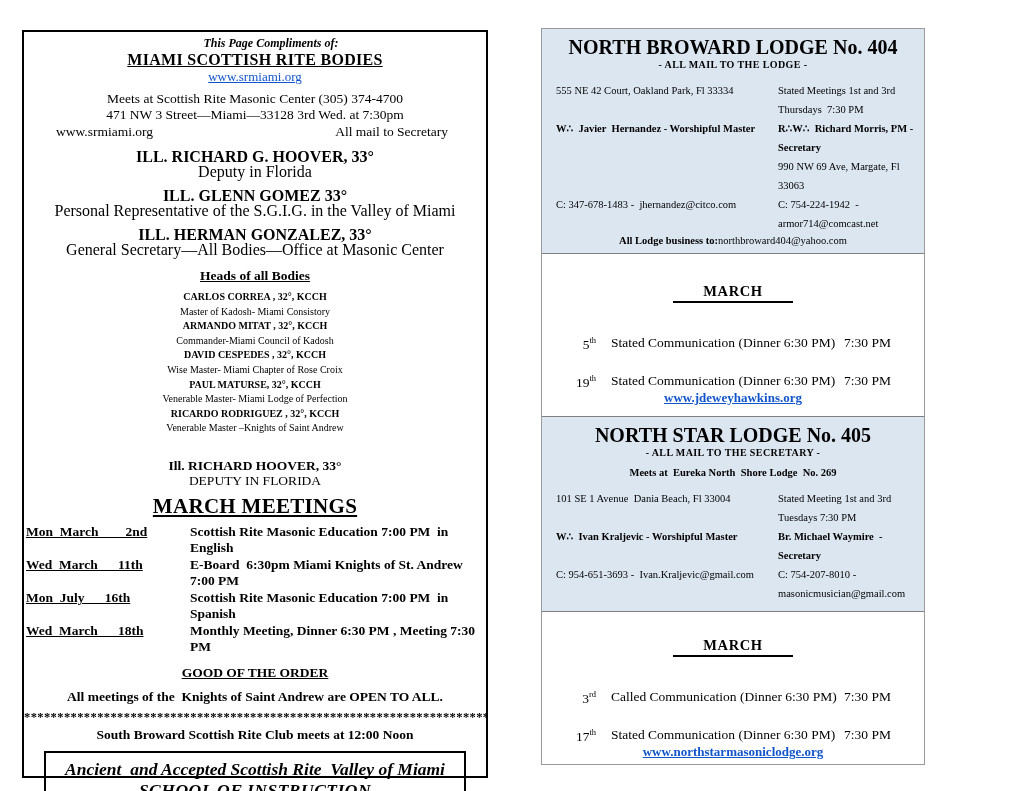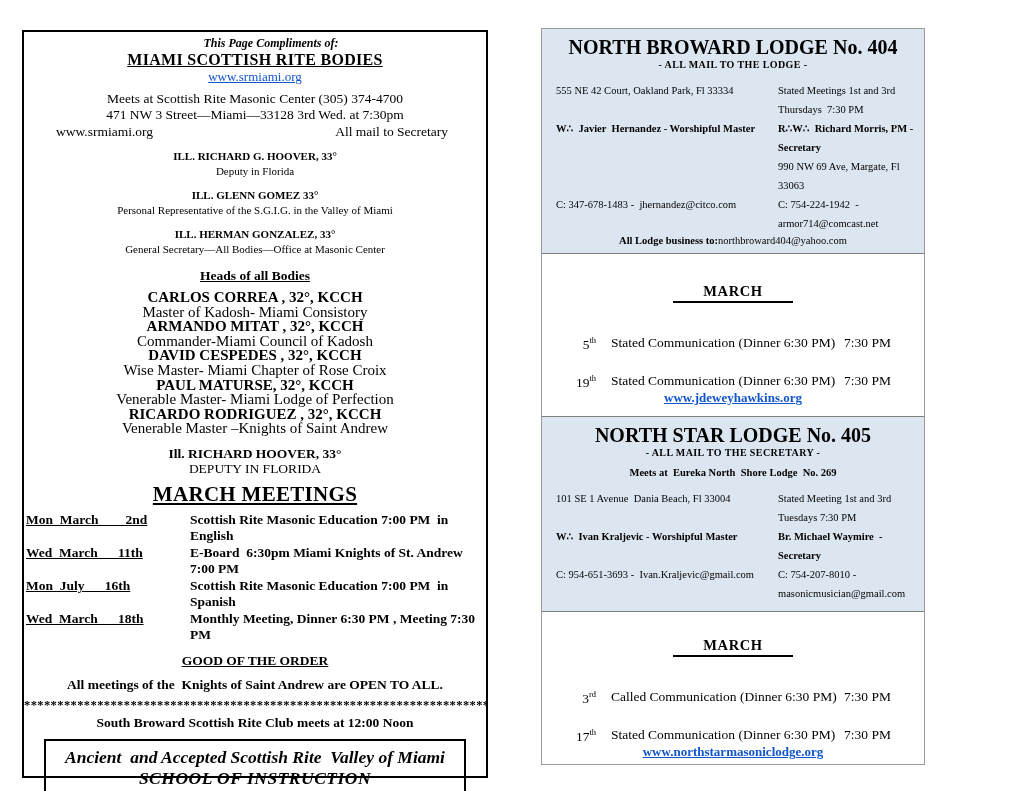--- a/index.html
+++ b/index.html
@@ -10,26 +10,26 @@
   
   .left-box { position:absolute; left:22px; top:30px; width:466px; height:748px;
     border:2px solid #000; text-align:center; padding-top:4px; }
   .compliments { font-size:12px; font-weight:bold; font-style:italic;margin-left:32px; }
   .org-title { font-size:16px; font-weight:bold; text-decoration:underline; letter-spacing:.3px; }
   .top-link a, .weblink { color:#1155CC; text-decoration:underline; }
   .top-link { font-size:13px; margin-bottom:6px; }
   .meets { font-size:13.5px; line-height:16px; }
   .mail-row { display:flex; justify-content:space-between; font-size:13.5px;
     padding:0 38px 0 32px; margin-top:1px; }
-  .officer { margin-top:9px; font-size:11px; line-height:15px; }
+  .officer { margin-top:9px; font-size:16px; line-height:15px; }
   .officer .nm { font-weight:bold; }
   .heads-h { margin-top:11px; font-size:13.5px; font-weight:bold; text-decoration:underline; }
-  .heads-list { margin-top:6px; font-size:15px; line-height:14.6px; }
+  .heads-list { margin-top:6px; font-size:10px; line-height:14.6px; }
   .heads-list .nm { font-weight:bold; }
-  .deputy { margin-top:10px; font-size:13.5px; line-height:15px; }
+  .deputy { margin-top:22px; font-size:13.5px; line-height:15px; }
   .deputy .nm { font-weight:bold; }
   .mm-title { margin-top:6px; font-size:21px; font-weight:bold; text-decoration:underline; letter-spacing:.3px; }
   .mtg-table { margin-top:5px; text-align:left; font-weight:bold; font-size:13.5px; }
   .mtg-row { display:flex; line-height:16.5px;gap:32px; }
   .mtg-date { white-space:pre; text-decoration:underline; min-width:120px; padding-left:2px; }
   .mtg-desc { margin-left:14px; white-space:pre-wrap; }
   .good-h { margin-top:9px; font-size:13.5px; font-weight:bold; text-decoration:underline; }
   .good-t { margin-top:8px; font-size:13.5px; font-weight:bold; white-space:pre-wrap; }
   .stars { margin-top:5px; font-size:12.5px; font-weight:bold; white-space:nowrap; overflow:hidden; letter-spacing:.4px; }
   .club { font-size:13.5px; font-weight:bold; line-height:16.5px; margin-top:2px; white-space:pre-wrap; }

